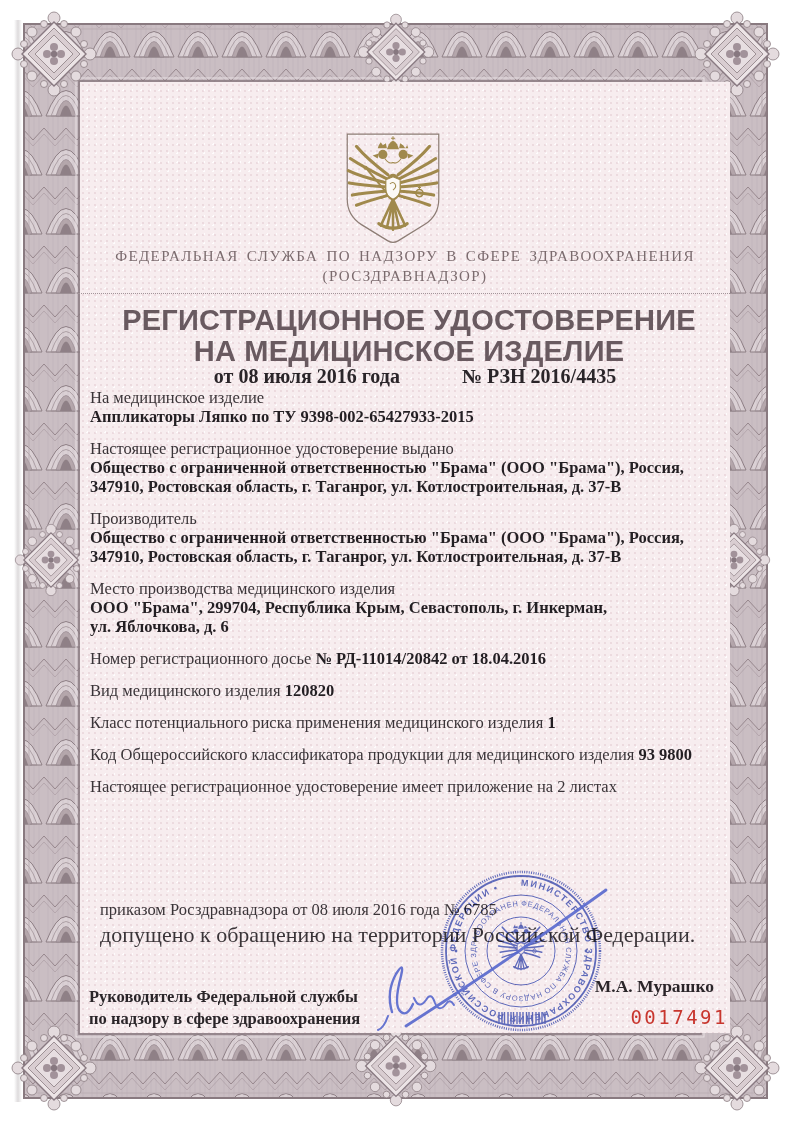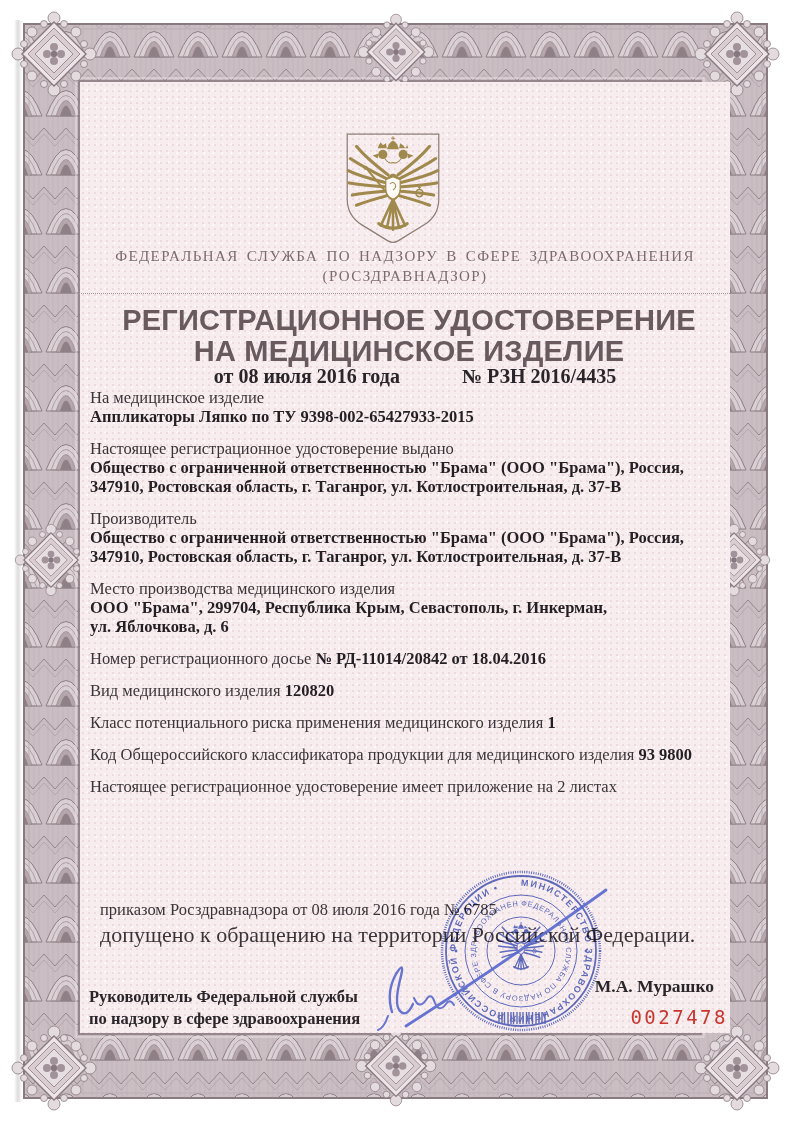--- a/index.html
+++ b/index.html
@@ -208,21 +208,21 @@
       </div>
 
     <div class="order-line1">приказом Росздравнадзора от 08 июля 2016 года № 6785</div>
     <div class="order-line2">допущено к обращению на территории Российской Федерации.</div>
 
     <div class="sig-title">
       <div>Руководитель Федеральной службы</div>
       <div>по надзору в сфере здравоохранения</div>
     </div>
     <div class="sig-name">М.А. Мурашко</div>
-    <div class="serial">0027478</div>
+    <div class="serial">0017491</div>
 
     <svg class="overlay" viewBox="0 0 620 951">
       <g class="stamp-group" color="#4c5ec0" opacity="0.88">
         <circle cx="441" cy="869" r="79" fill="none" stroke="currentColor" stroke-width="2.5" stroke-dasharray="1,1.3"></circle>
         <circle cx="441" cy="869" r="75" fill="none" stroke="currentColor" stroke-width="1.8"></circle>
         <circle cx="441" cy="869" r="56" fill="none" stroke="currentColor" stroke-width="1"></circle>
         <circle cx="441" cy="869" r="34" fill="none" stroke="currentColor" stroke-width="1"></circle>
         <path id="rOut" d="M441,804 a65,65 0 1,1 -0.1,0" fill="none"></path>
         <path id="rIn" d="M441,824 a45,45 0 1,1 -0.1,0" fill="none"></path>
         <text font-family="Liberation Sans, sans-serif" font-size="9" font-weight="bold" letter-spacing="1.6" fill="currentColor">

